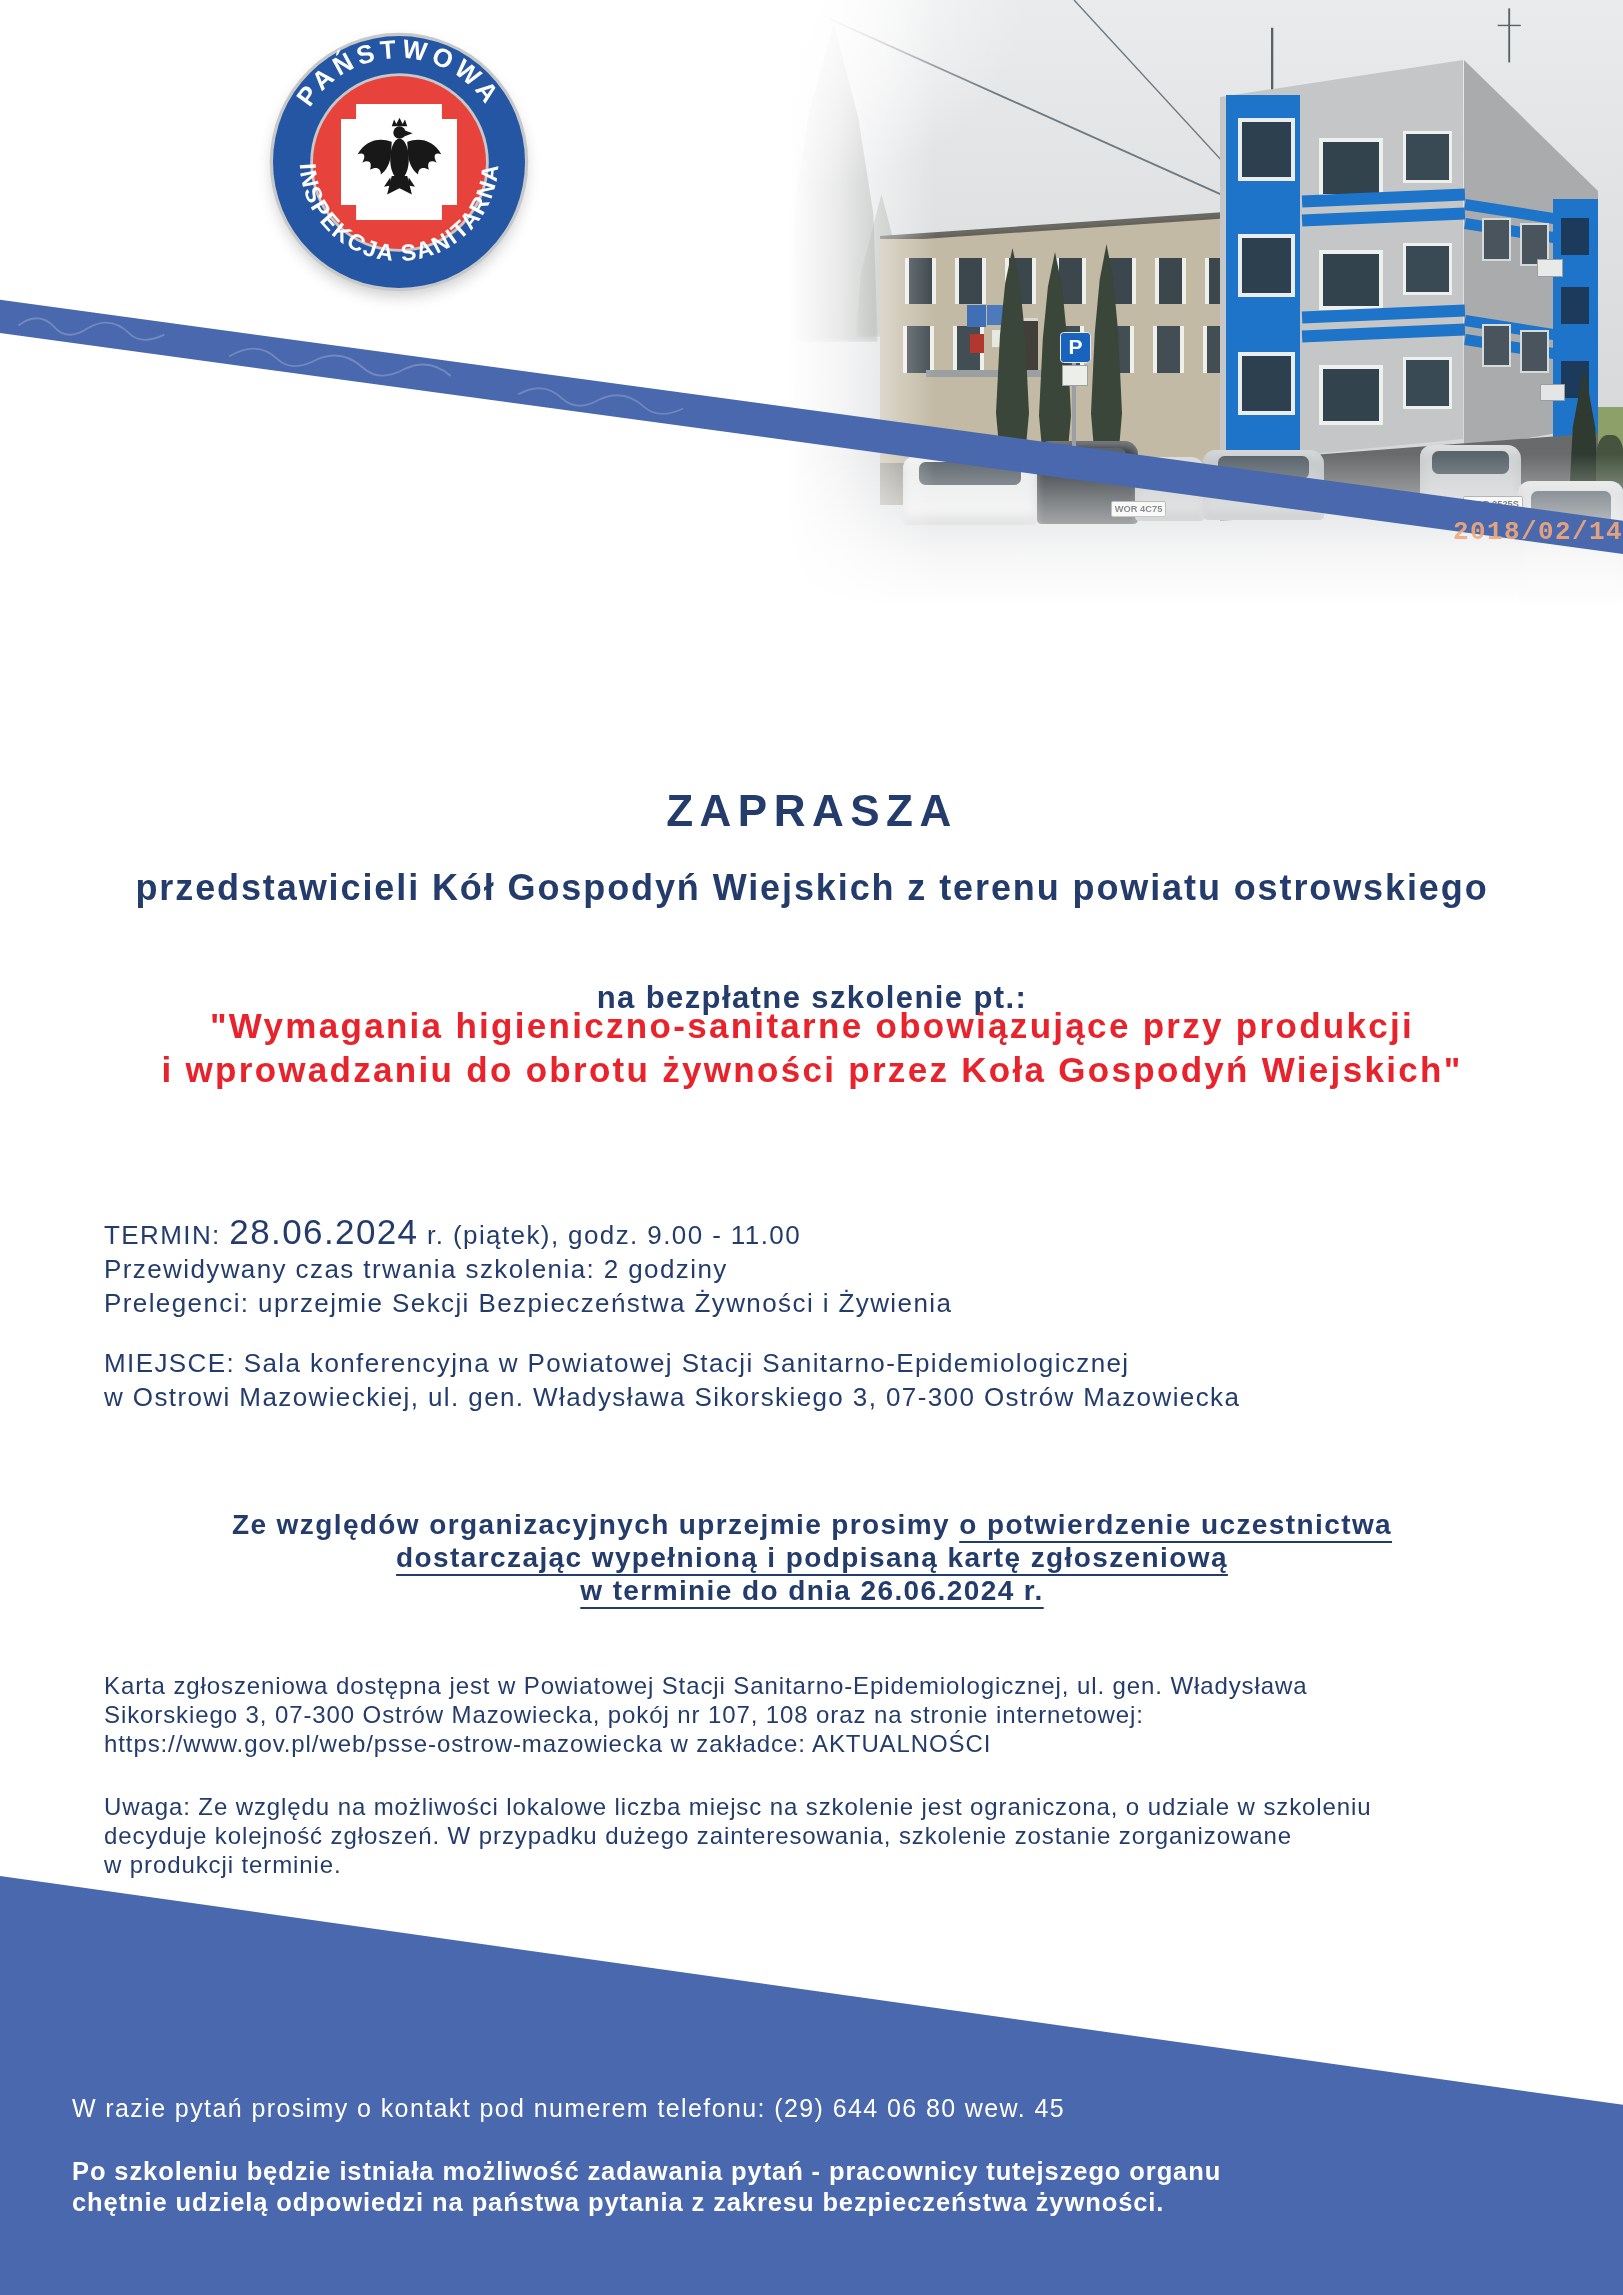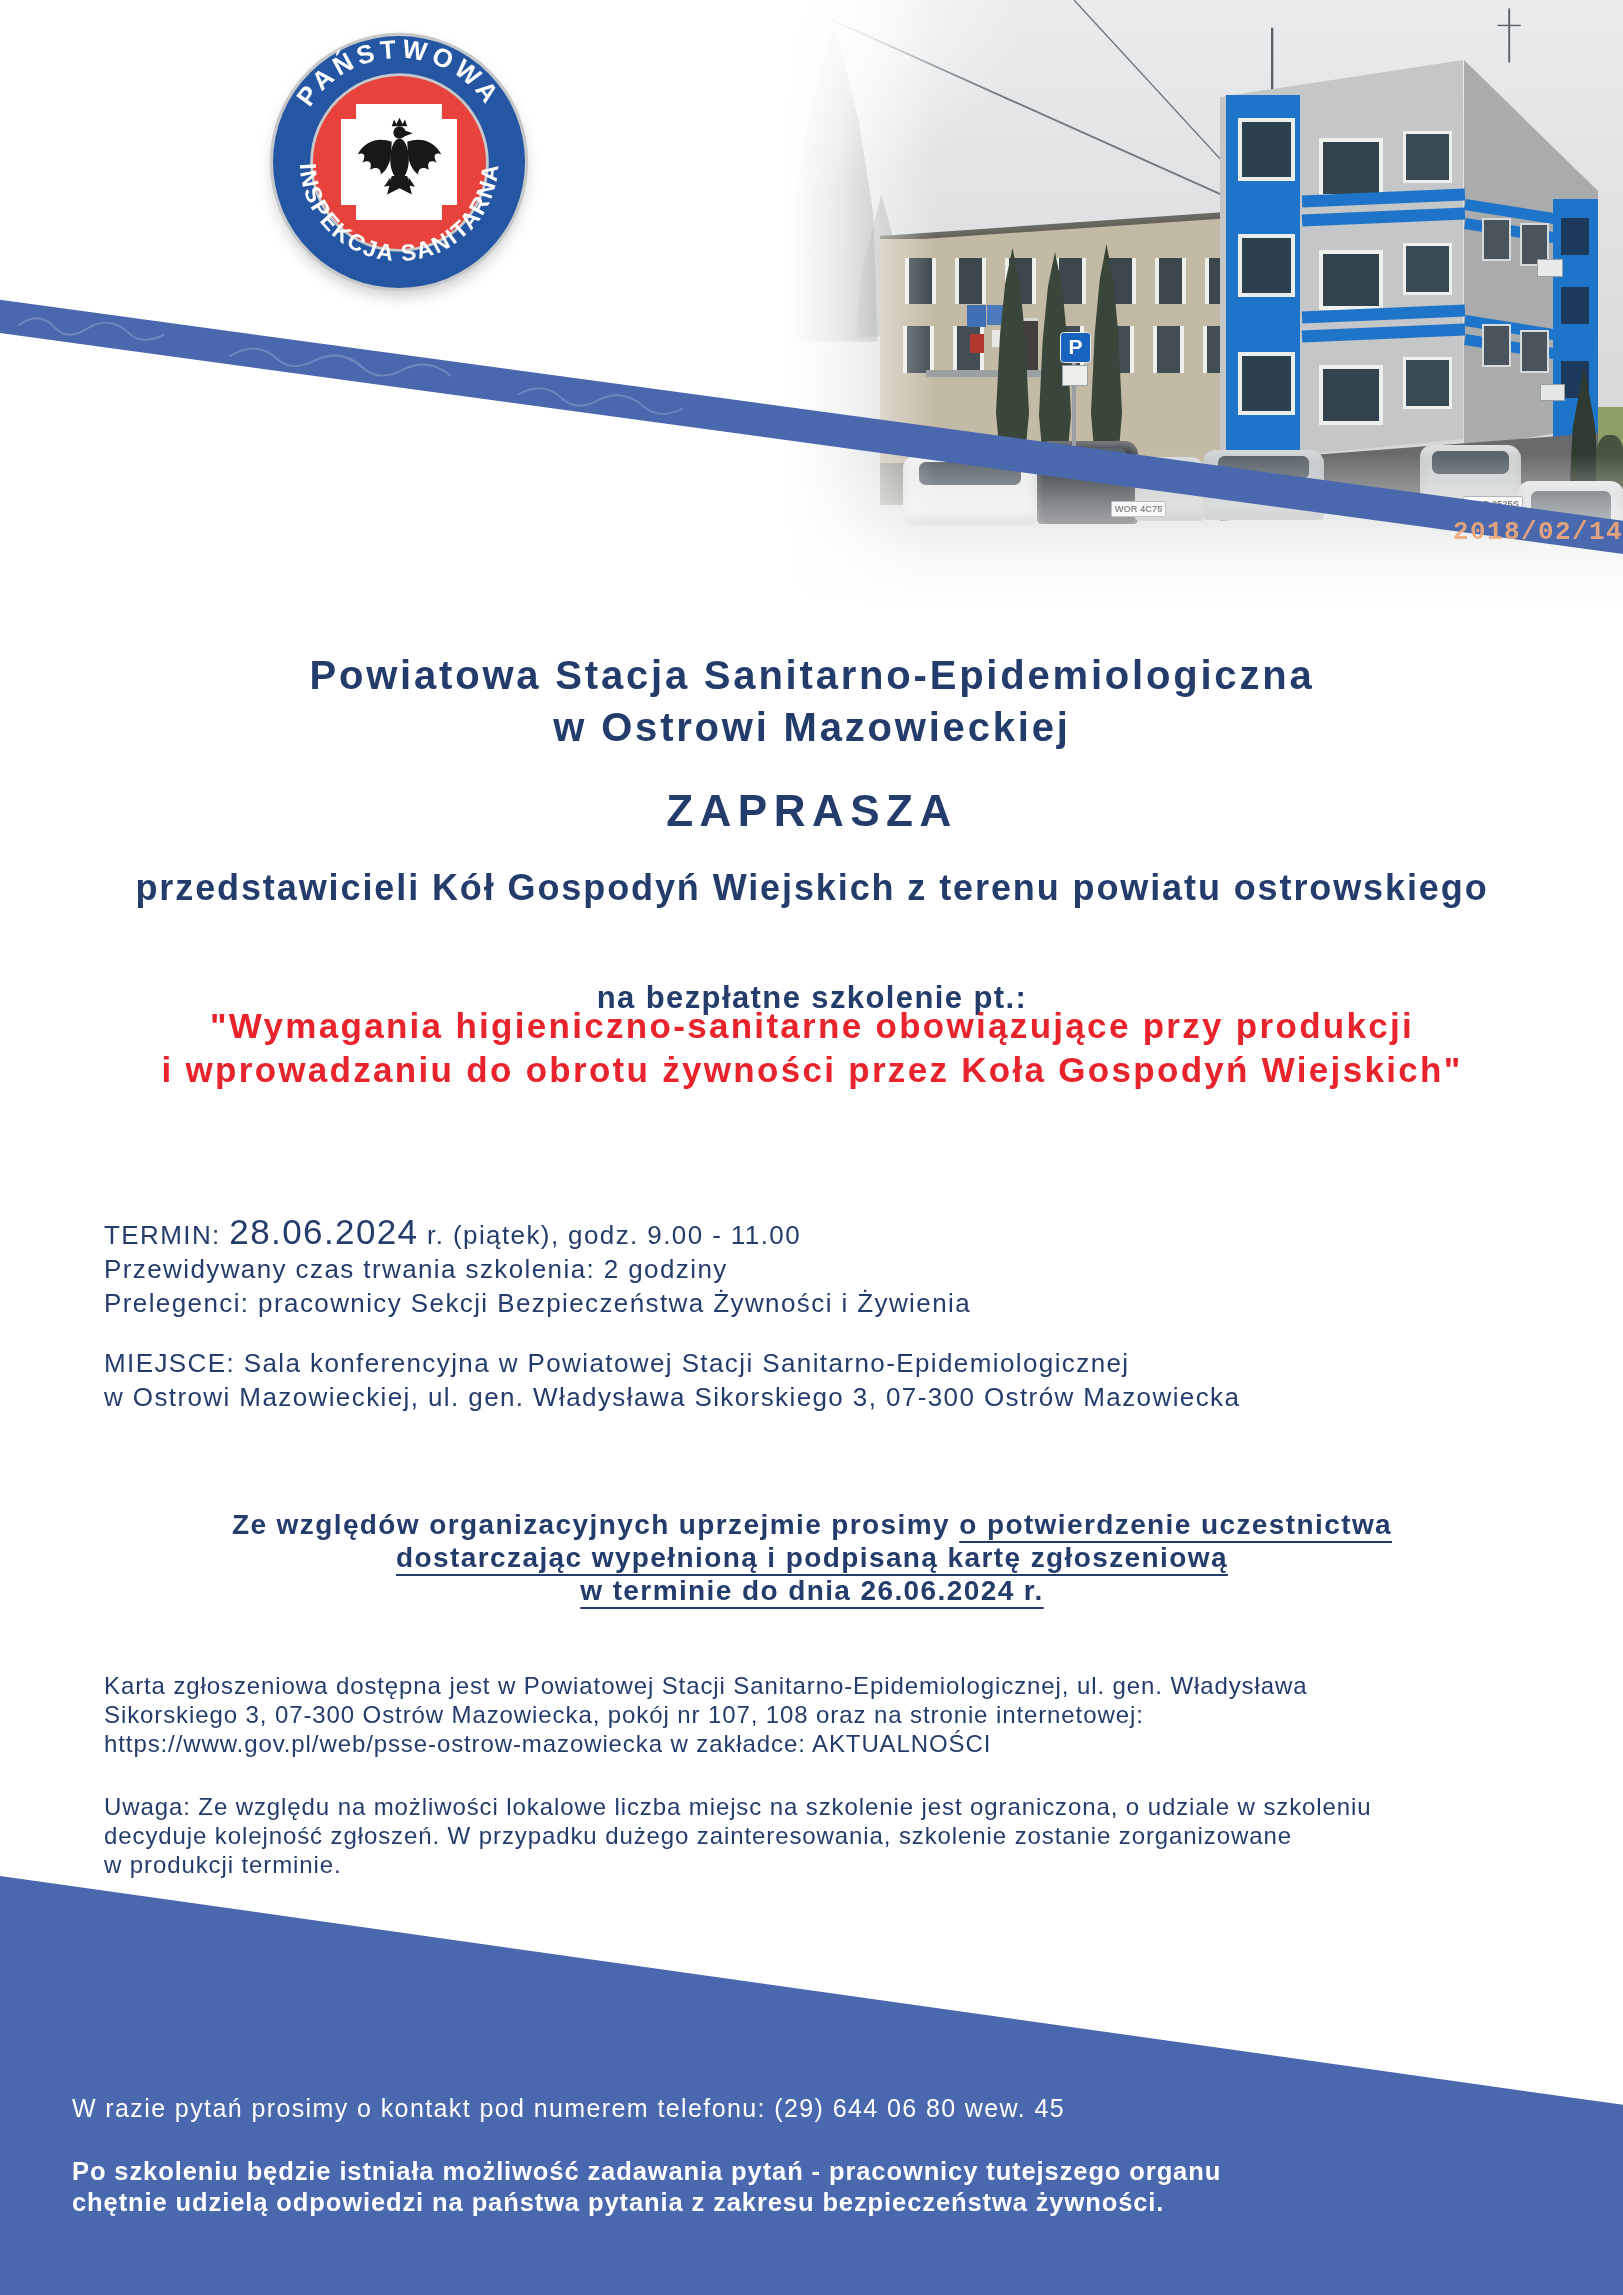--- a/index.html
+++ b/index.html
@@ -184,40 +184,36 @@
     </div>
 
   <div class="band">
     <svg viewBox="0 0 3720 72" preserveAspectRatio="none">
       <path d="M60,50 q40,-40 80,-5 q30,25 70,-10 q45,-35 90,0 q30,22 75,-8" fill="none" stroke="rgba(255,255,255,.22)" stroke-width="4"></path>
       <path d="M520,55 q55,-45 105,-8 q35,25 85,-12 q50,-30 100,5 q40,28 90,-10 q50,-32 100,2" fill="none" stroke="rgba(255,255,255,.22)" stroke-width="4"></path>
       <path d="M1150,52 q50,-38 95,-4 q38,26 82,-10 q48,-30 96,4 q36,24 84,-8" fill="none" stroke="rgba(255,255,255,.2)" stroke-width="4"></path>
     </svg>
   </div>
 
-  <div class="t-center org-title">
-    <div>Powiatowa Stacja Sanitarno-Epidemiologiczna</div>
-    <div>w Ostrowi Mazowieckiej</div>
-  </div>
   <div class="t-center invites">ZAPRASZA</div>
   <div class="t-center audience">przedstawicieli Kół Gospodyń Wiejskich z terenu powiatu ostrowskiego</div>
   <div class="t-center lead-in">na bezpłatne szkolenie pt.:</div>
   <div class="t-center topic">
     <div>"Wymagania higieniczno-sanitarne obowiązujące przy produkcji</div>
     <div>i wprowadzaniu do obrotu żywności przez Koła Gospodyń Wiejskich"</div>
   </div>
 
   <div class="details">
     <div>
       <span>TERMIN:</span>
       <span class="termin-date">28.06.2024</span>
       <span>r. (piątek), godz. 9.00 - 11.00</span>
     </div>
     <div>Przewidywany czas trwania szkolenia: 2 godziny</div>
-    <div>Prelegenci: pracownicy Sekcji Bezpieczeństwa Żywności i Żywienia</div>
+    <div>Prelegenci: uprzejmie Sekcji Bezpieczeństwa Żywności i Żywienia</div>
     <div class="gap"></div>
     <div>MIEJSCE: Sala konferencyjna w Powiatowej Stacji Sanitarno-Epidemiologicznej</div>
     <div>w Ostrowi Mazowieckiej, ul. gen. Władysława Sikorskiego 3, 07-300 Ostrów Mazowiecka</div>
   </div>
 
   <div class="t-center confirm">
     <div>
       <span>Ze względów organizacyjnych uprzejmie prosimy </span><span class="ul">o potwierdzenie uczestnictwa</span>
     </div>
     <div class="ul">dostarczając wypełnioną i podpisaną kartę zgłoszeniową</div>

